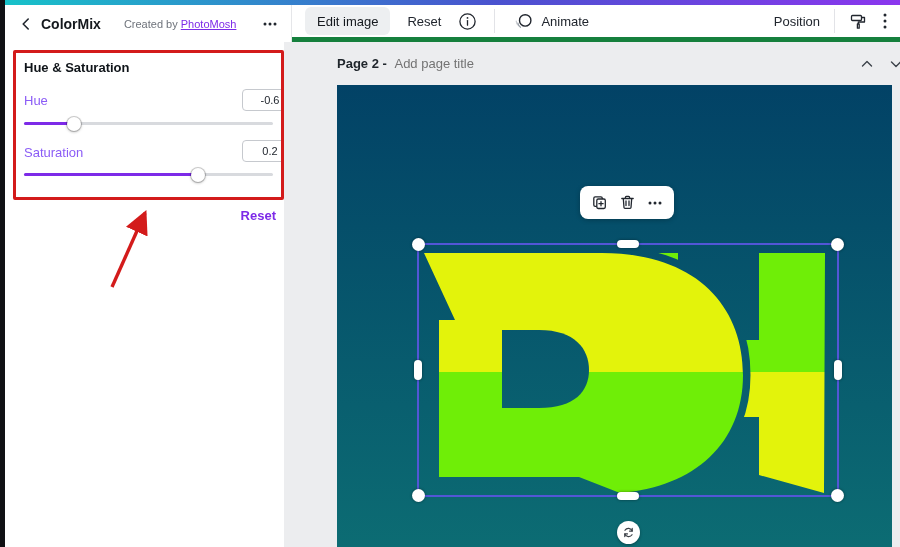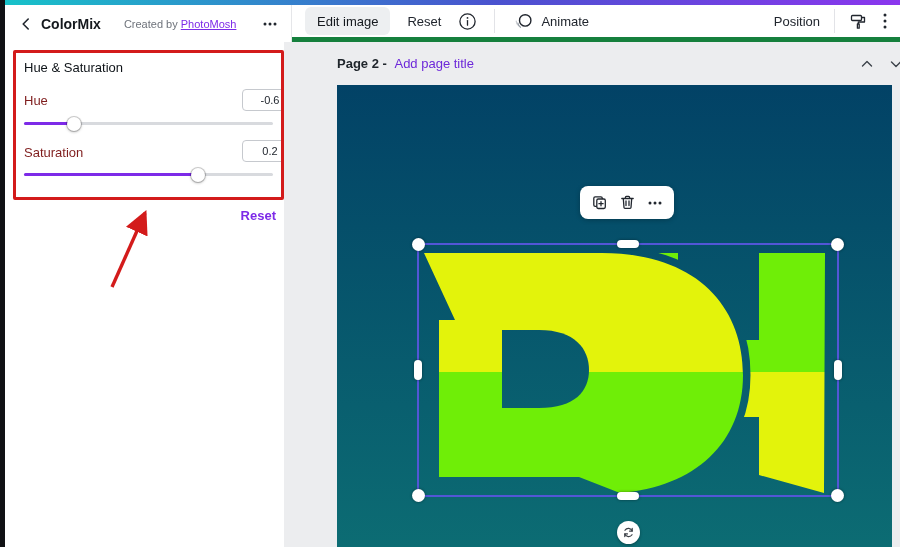--- a/index.html
+++ b/index.html
@@ -13,22 +13,22 @@
 
   
   .left-panel{position:absolute;left:5px;top:5px;width:287px;height:542px;background:#fff;border-right:1px solid #e5e6e9;}
   .panel-header{position:absolute;left:0;top:0;right:0;height:37px;display:flex;align-items:center;padding:0 13px;gap:7px;}
   .icon-btn{background:none;border:none;padding:0;display:flex;align-items:center;justify-content:center;color:#21262e;cursor:pointer;}
   .panel-title{font-size:14px;font-weight:700;color:#14181d;}
   .byline{font-size:11px;color:#6e737b;margin-left:16px;white-space:nowrap;}
   .byline a{color:var(--accent);text-decoration:underline;cursor:pointer;}
   .spacer{flex:1;}
   .red-rect{position:absolute;left:8px;top:45px;width:271px;height:150px;border:3px solid var(--annotation_red);border-radius:2px;pointer-events:none;z-index:5;}
-  .section-title{position:absolute;left:19px;top:55px;margin:0;font-size:13px;font-weight:400;color:#0f1419;}
-  .ctl-label{position:absolute;left:19px;font-size:13px;color:#7f1d1d;}
+  .section-title{position:absolute;left:19px;top:55px;margin:0;font-size:13px;font-weight:700;color:#0f1419;}
+  .ctl-label{position:absolute;left:19px;font-size:13px;color:#8b5cf6;}
   .value-box{position:absolute;left:237px;width:56px;height:22px;border:1px solid #c6c9ce;border-radius:4px;
     font-size:11px;color:#21262e;display:flex;align-items:center;justify-content:center;background:#fff;}
   .slider{position:absolute;left:19px;width:249px;height:15px;}
   .slider .track{position:absolute;left:0;right:0;top:6px;height:3px;border-radius:2px;background:#d8dade;}
   .slider .fill{position:absolute;left:0;top:0;height:3px;border-radius:2px;background:var(--accent);}
   .slider .thumb{position:absolute;top:1px;width:14px;height:14px;border-radius:50%;background:#fff;
     box-shadow:0 0 0 1px rgba(0,0,0,.18),0 1px 3px rgba(0,0,0,.3);transform:translateX(-50%);cursor:pointer;}
   .reset-link{position:absolute;right:15px;top:203px;font-size:13px;font-weight:700;color:var(--accent);cursor:pointer;}
   .annotation-arrow{position:absolute;left:95px;top:190px;color:var(--annotation_red);}
 
@@ -39,21 +39,21 @@
   .btn-chip{background:#edeff1;border:none;border-radius:6px;height:28px;padding:0 12px;font-size:13px;color:#15191e;cursor:pointer;}
   .tool-text{cursor:pointer;}
   .v-div{width:1px;height:24px;background:#e2e3e7;}
   .tool-group{display:flex;align-items:center;gap:7px;cursor:pointer;}
   .tool-right{margin-left:auto;display:flex;align-items:center;gap:14px;padding-right:12px;}
 
   
   .canvas-area{position:absolute;left:284px;top:42px;width:716px;height:505px;background:var(--canvas_bg);}
   .page-header{position:absolute;left:0;top:0;right:0;height:43px;display:flex;align-items:center;padding:0 6px 0 53px;font-size:13px;}
   .page-label{font-weight:700;color:#20262c;white-space:pre;}
-  .page-title-placeholder{color:#6d28d9;margin-left:4px;cursor:text;}
+  .page-title-placeholder{color:#737373;margin-left:4px;cursor:text;}
   .page-actions{margin-left:auto;display:flex;align-items:center;gap:13px;color:#3c424a;}
   .page-actions .icon-btn{color:#3c424a;}
 
   .page{position:absolute;left:53px;top:43px;width:555px;height:462px;
     background:linear-gradient(180deg,var(--page_top) 0%,var(--page_bottom) 100%);overflow:hidden;cursor:default;}
   .logo-svg{position:absolute;left:0;top:0;}
 
   .selection{position:absolute;left:80px;top:158px;width:422px;height:254px;border:2px solid var(--selection_blue);}
   .handle{position:absolute;background:#fff;box-shadow:0 0 3px rgba(0,0,0,.45);}
   .h-corner{width:13px;height:13px;border-radius:50%;}

